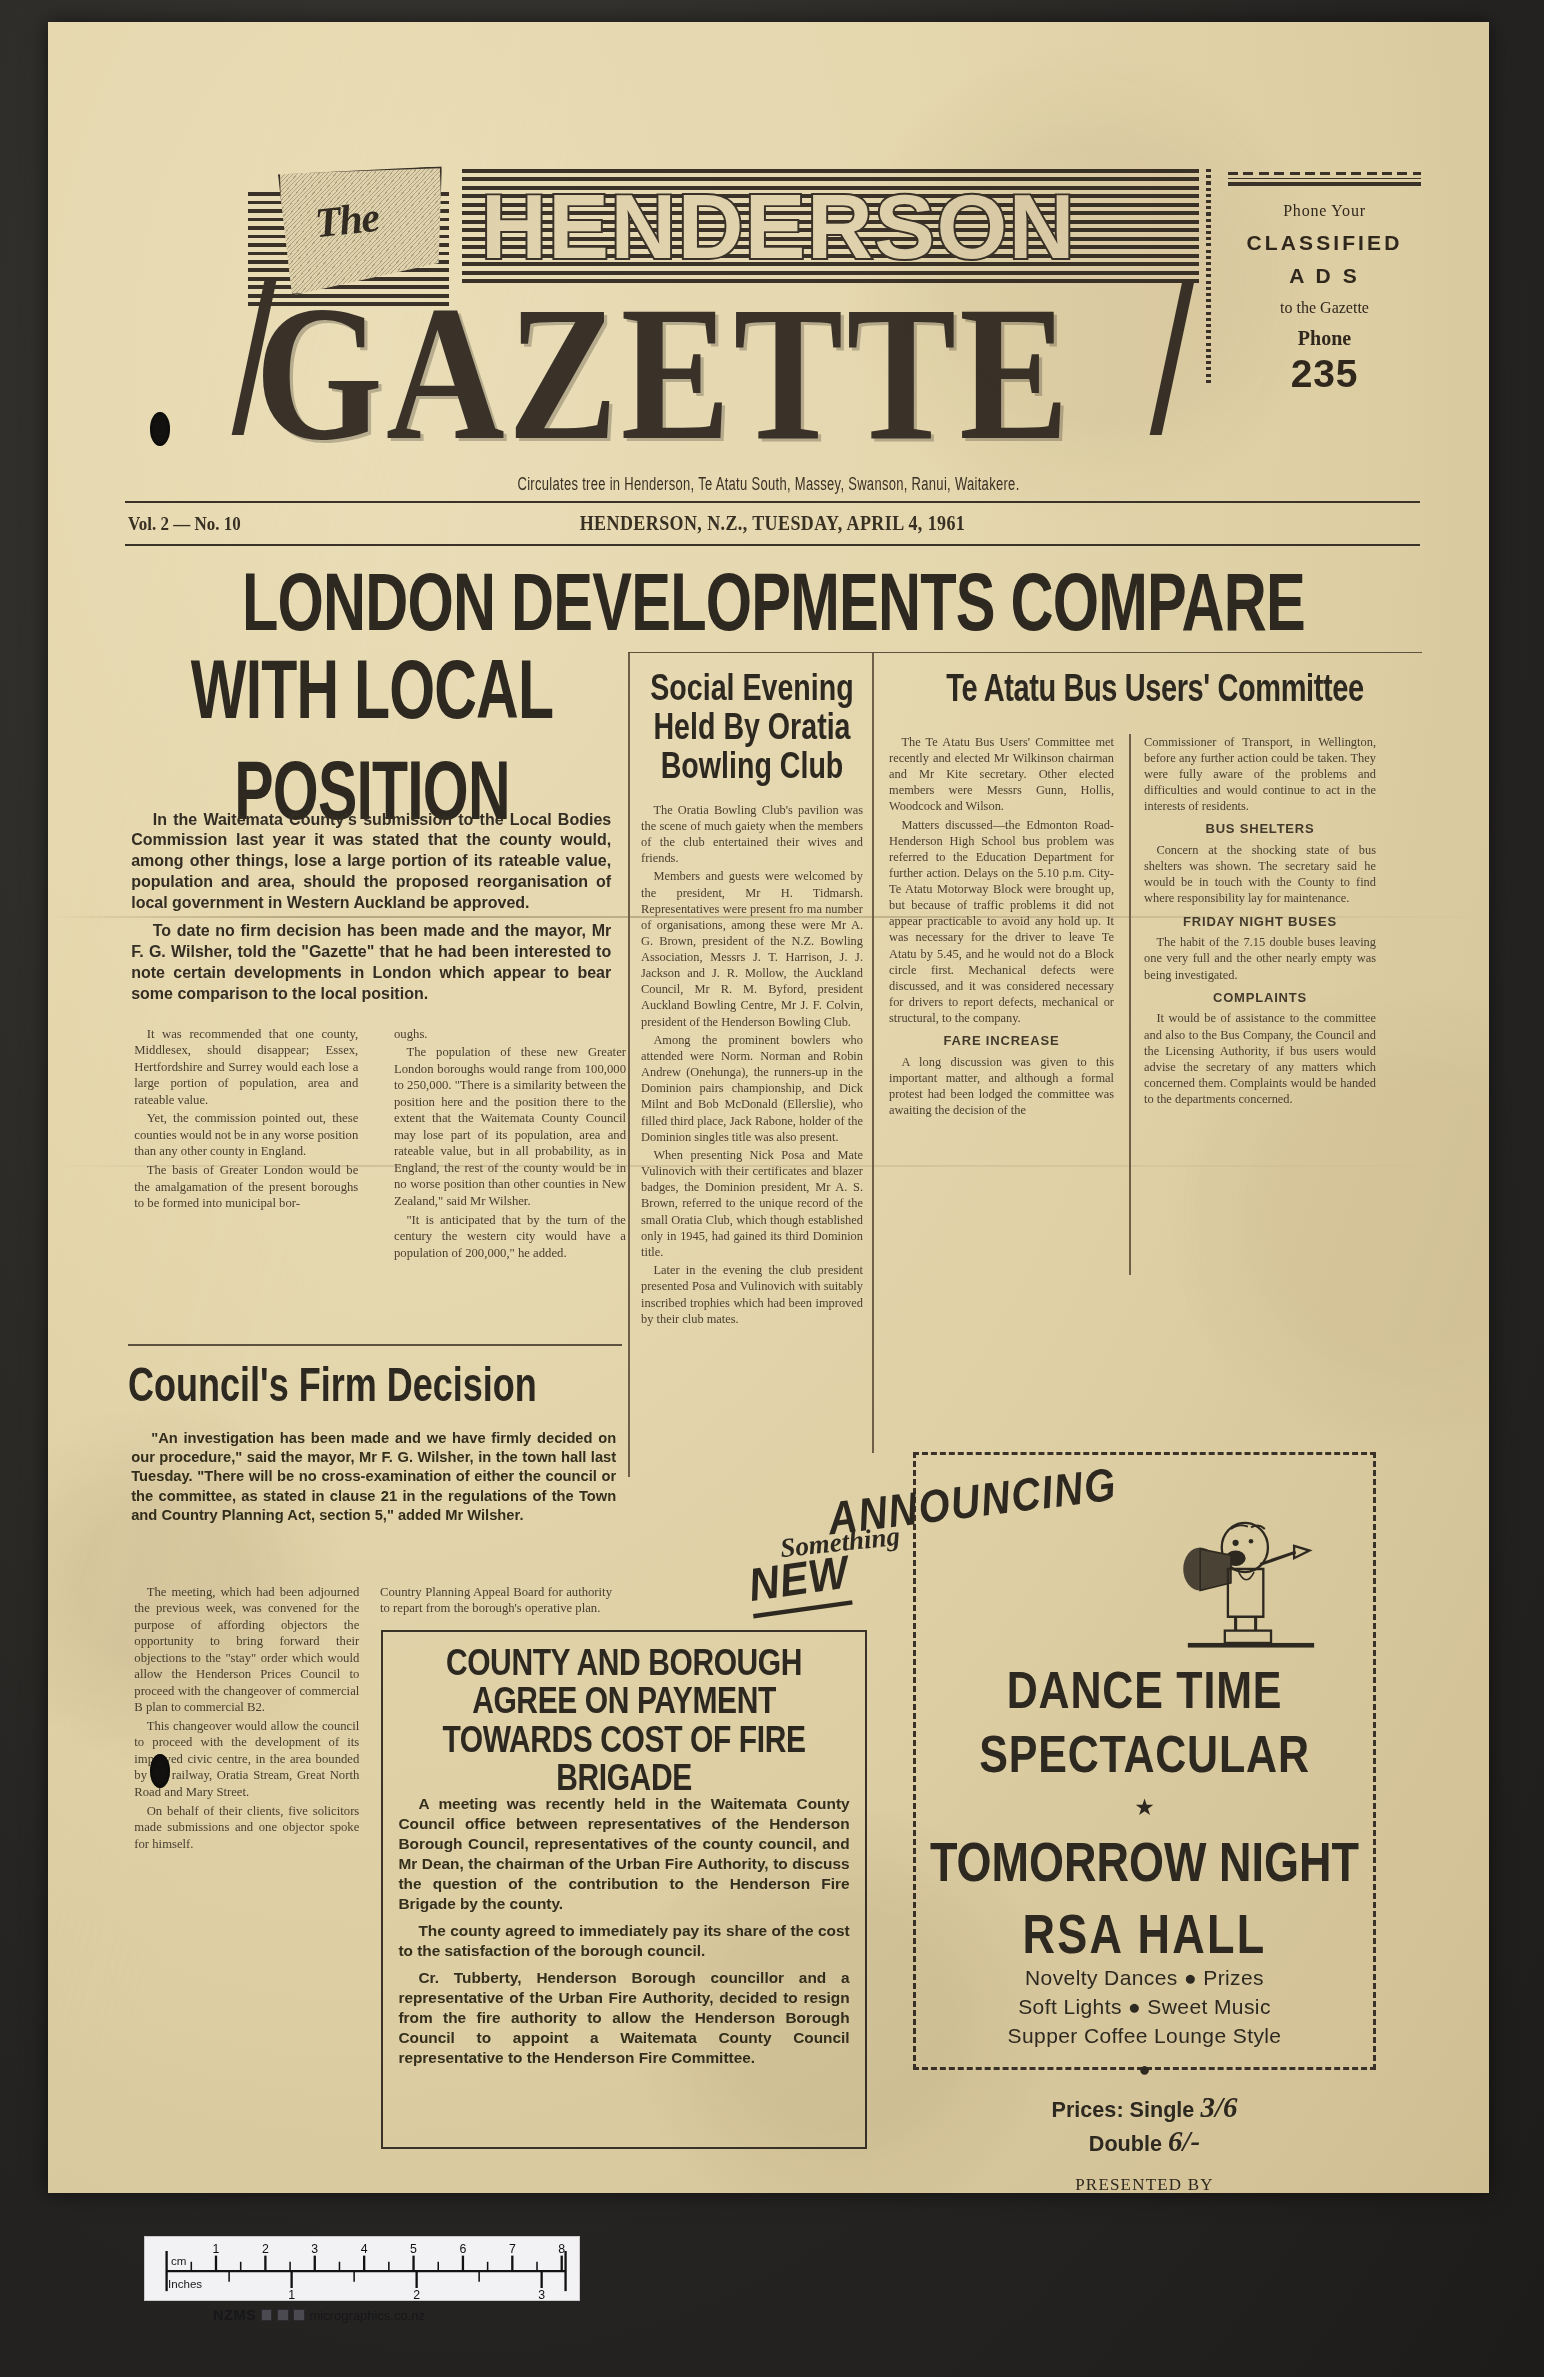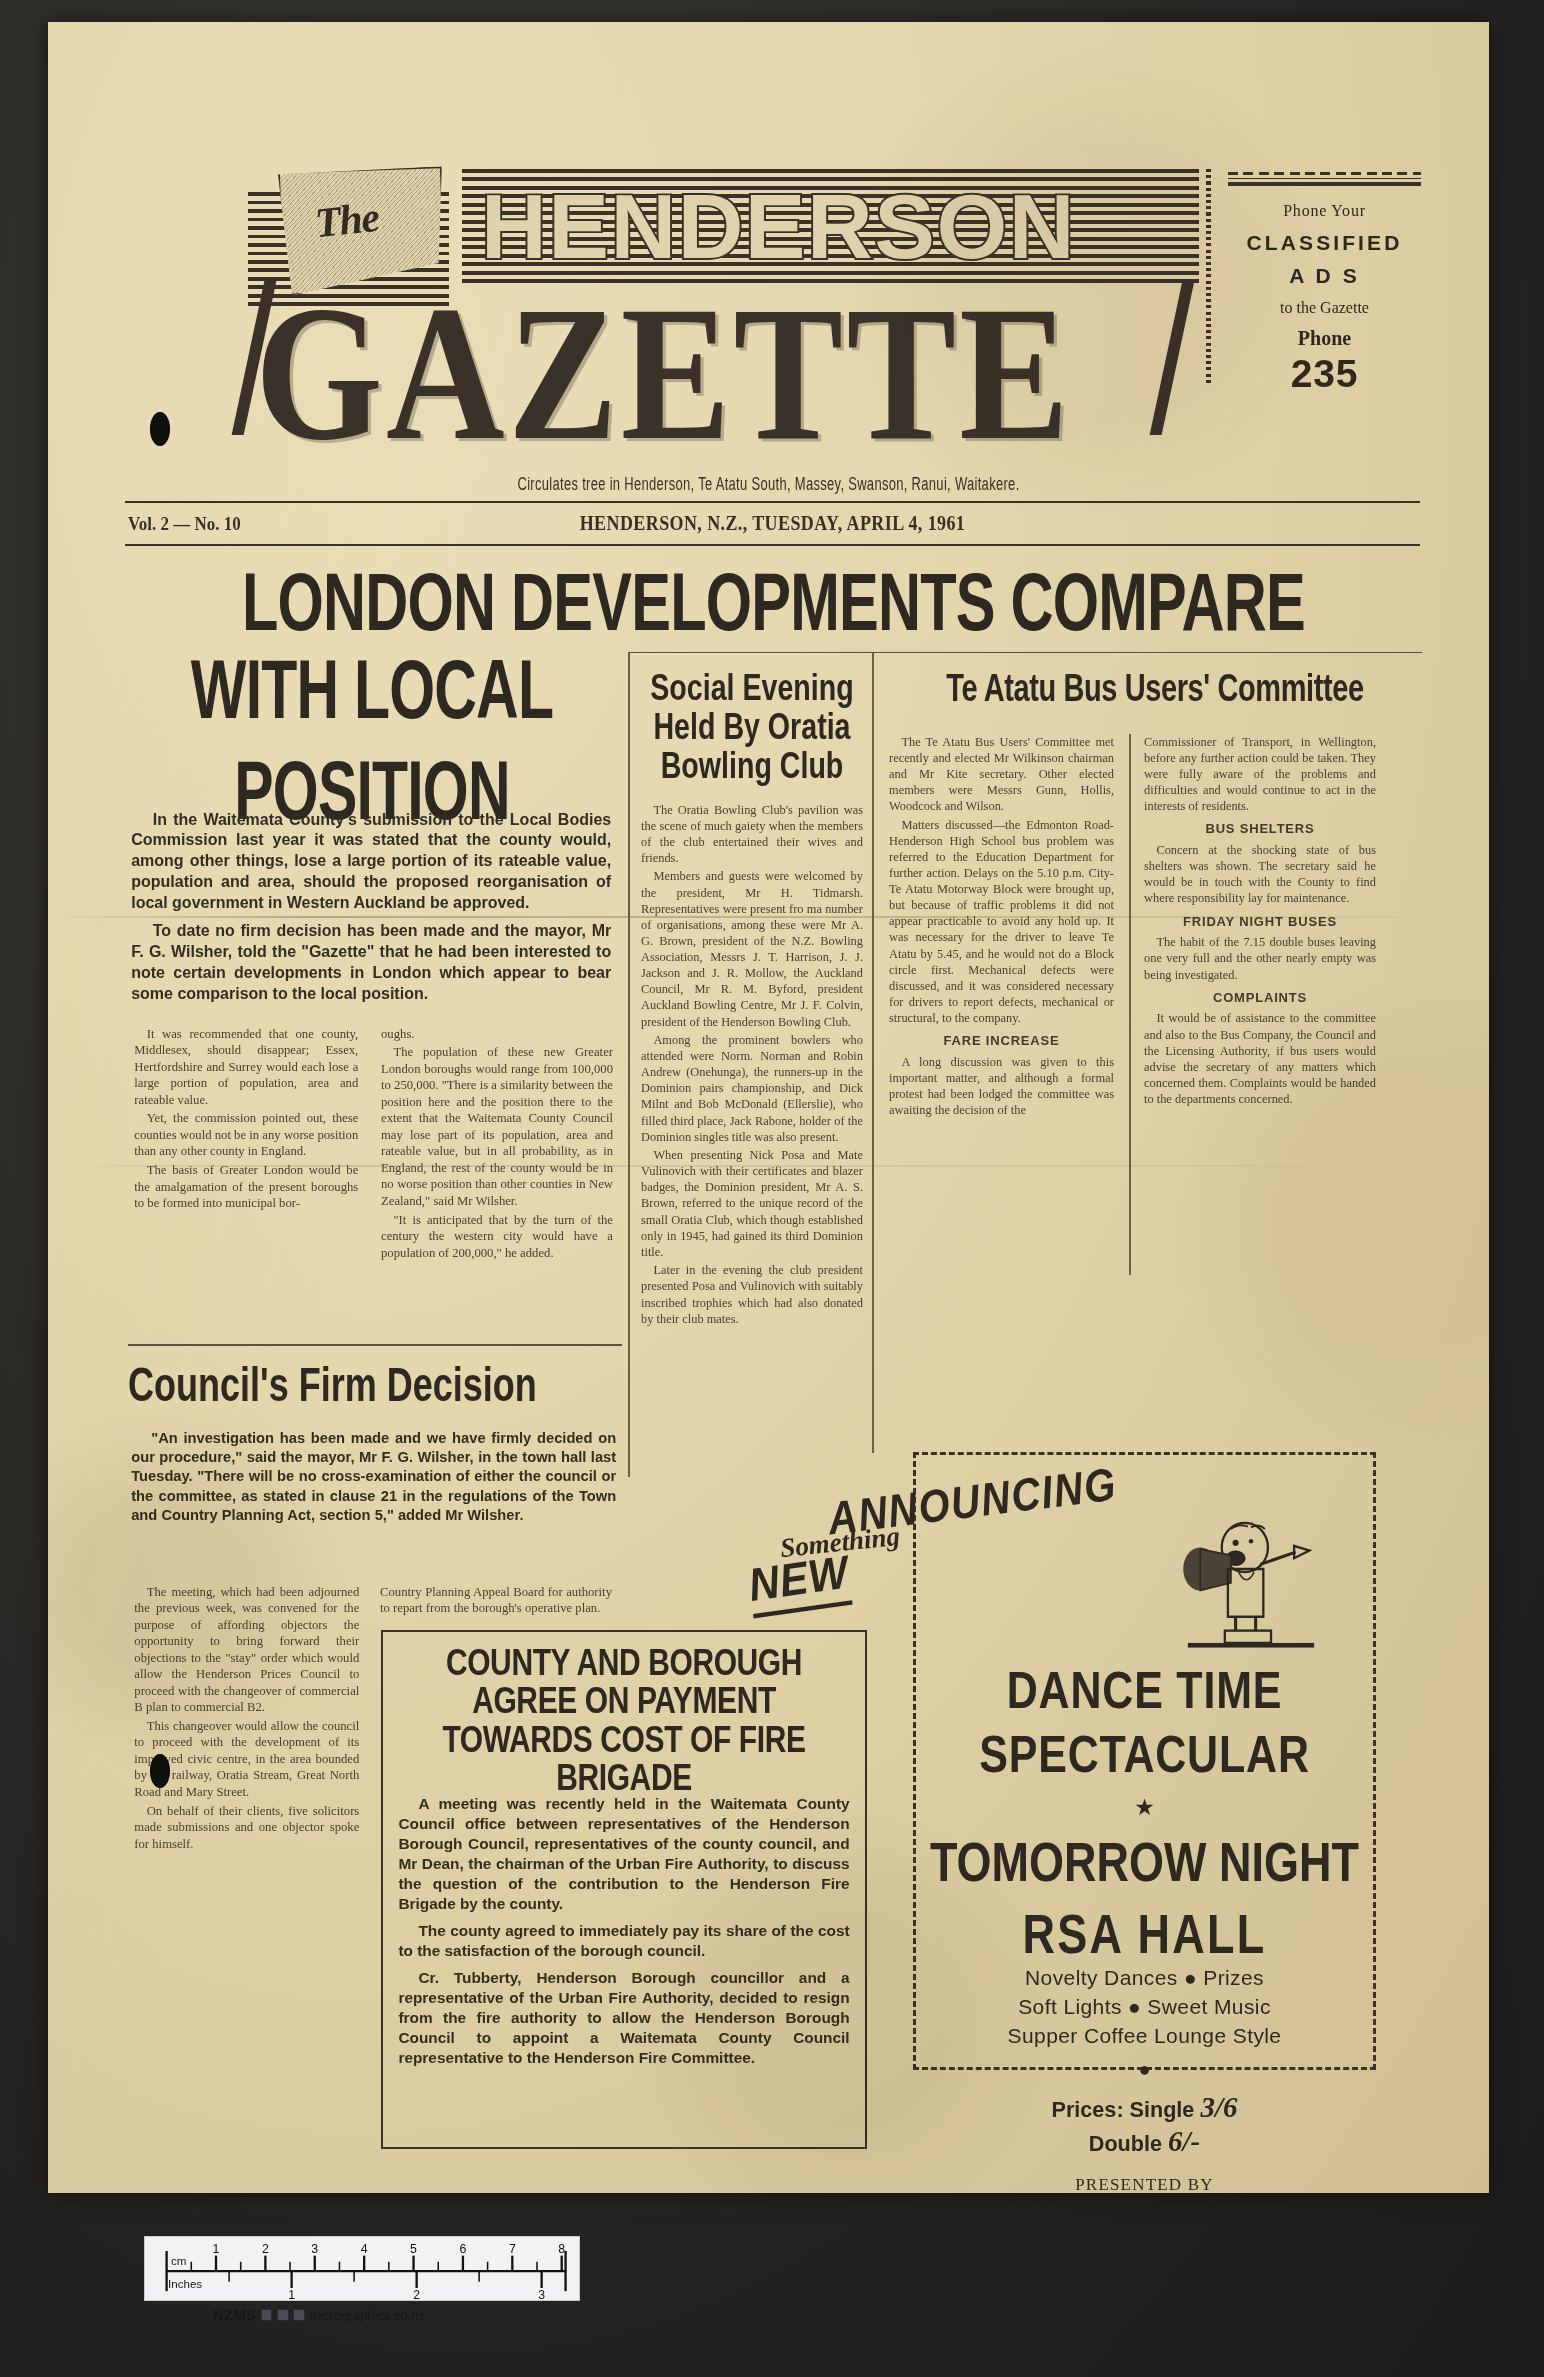--- a/index.html
+++ b/index.html
@@ -445,33 +445,33 @@
     <div class="lead-intro" style="position:absolute; left:6.2px; top:255px; width:480px;">
       <p>In the Waitemata County's submission to the Local Bodies Commission last year it was stated that the county would, among other things, lose a large portion of its rateable value, population and area, should the proposed reorganisation of local government in Western Auckland be approved.</p>
       <p>To date no firm decision has been made and the mayor, Mr F. G. Wilsher, told the "Gazette" that he had been interested to note certain developments in London which appear to bear some comparison to the local position.</p>
     </div>
 
     <div class="col-body" style="position:absolute; left:9.3px; top:471px; width:224px;">
       <p>It was recommended that one county, Middlesex, should disappear; Essex, Hertfordshire and Surrey would each lose a large portion of population, area and rateable value.</p>
       <p>Yet, the commission pointed out, these counties would not be in any worse position than any other county in England.</p>
       <p>The basis of Greater London would be the amalgamation of the present boroughs to be formed into municipal bor-</p>
     </div>
-    <div class="col-body" style="position:absolute; left:256px; top:471px; width:232px;">
+    <div class="col-body" style="position:absolute; left:269px; top:471px; width:232px;">
       <p style="text-indent:0">oughs.</p>
       <p>The population of these new Greater London boroughs would range from 100,000 to 250,000. "There is a similarity between the position here and the position there to the extent that the Waitemata County Council may lose part of its population, area and rateable value, but in all probability, as in England, the rest of the county would be in no worse position than other counties in New Zealand," said Mr Wilsher.</p>
       <p>"It is anticipated that by the turn of the century the western city would have a population of 200,000," he added.</p>
     </div>
 
     <div class="sub-head" style="position:absolute; left:516px; top:113px; width:222px; font-size:28.6px; text-align:center;">Social Evening Held By Oratia Bowling Club</div>
     <div class="col-body" style="position:absolute; left:516px; top:247px; width:222px; font-size:12.4px;">
       <p>The Oratia Bowling Club's pavilion was the scene of much gaiety when the members of the club entertained their wives and friends.</p>
       <p>Members and guests were welcomed by the president, Mr H. Tidmarsh. Representatives were present fro ma number of organisations, among these were Mr A. G. Brown, president of the N.Z. Bowling Association, Messrs J. T. Harrison, J. J. Jackson and J. R. Mollow, the Auckland Council, Mr R. M. Byford, president Auckland Bowling Centre, Mr J. F. Colvin, president of the Henderson Bowling Club.</p>
       <p>Among the prominent bowlers who attended were Norm. Norman and Robin Andrew (Onehunga), the runners-up in the Dominion pairs championship, and Dick Milnt and Bob McDonald (Ellerslie), who filled third place, Jack Rabone, holder of the Dominion singles title was also present.</p>
       <p>When presenting Nick Posa and Mate Vulinovich with their certificates and blazer badges, the Dominion president, Mr A. S. Brown, referred to the unique record of the small Oratia Club, which though established only in 1945, had gained its third Dominion title.</p>
-      <p>Later in the evening the club president presented Posa and Vulinovich with suitably inscribed trophies which had also donated by their club mates.</p>
+      <p>Later in the evening the club president presented Posa and Vulinovich with suitably inscribed trophies which had been improved by their club mates.</p>
     </div>
 
     <div class="sub-head" style="position:absolute; left:763px; top:113px; width:534px; font-size:29px; text-align:center; letter-spacing:-0.4px;">Te Atatu Bus Users' Committee</div>
 
     <div class="col-body" style="position:absolute; left:764px; top:179px; width:225px; font-size:12.4px;">
       <p>The Te Atatu Bus Users' Committee met recently and elected Mr Wilkinson chairman and Mr Kite secretary. Other elected members were Messrs Gunn, Hollis, Woodcock and Wilson.</p>
       <p>Matters discussed—the Edmonton Road-Henderson High School bus problem was referred to the Education Department for further action. Delays on the 5.10 p.m. City-Te Atatu Motorway Block were brought up, but because of traffic problems it did not appear practicable to avoid any hold up. It was necessary for the driver to leave Te Atatu by 5.45, and he would not do a Block circle first. Mechanical defects were discussed, and it was considered necessary for drivers to report defects, mechanical or structural, to the company.</p>
       <div class="sec-head">FARE INCREASE</div>
       <p>A long discussion was given to this important matter, and although a formal protest had been lodged the committee was awaiting the decision of the</p>
     </div>

